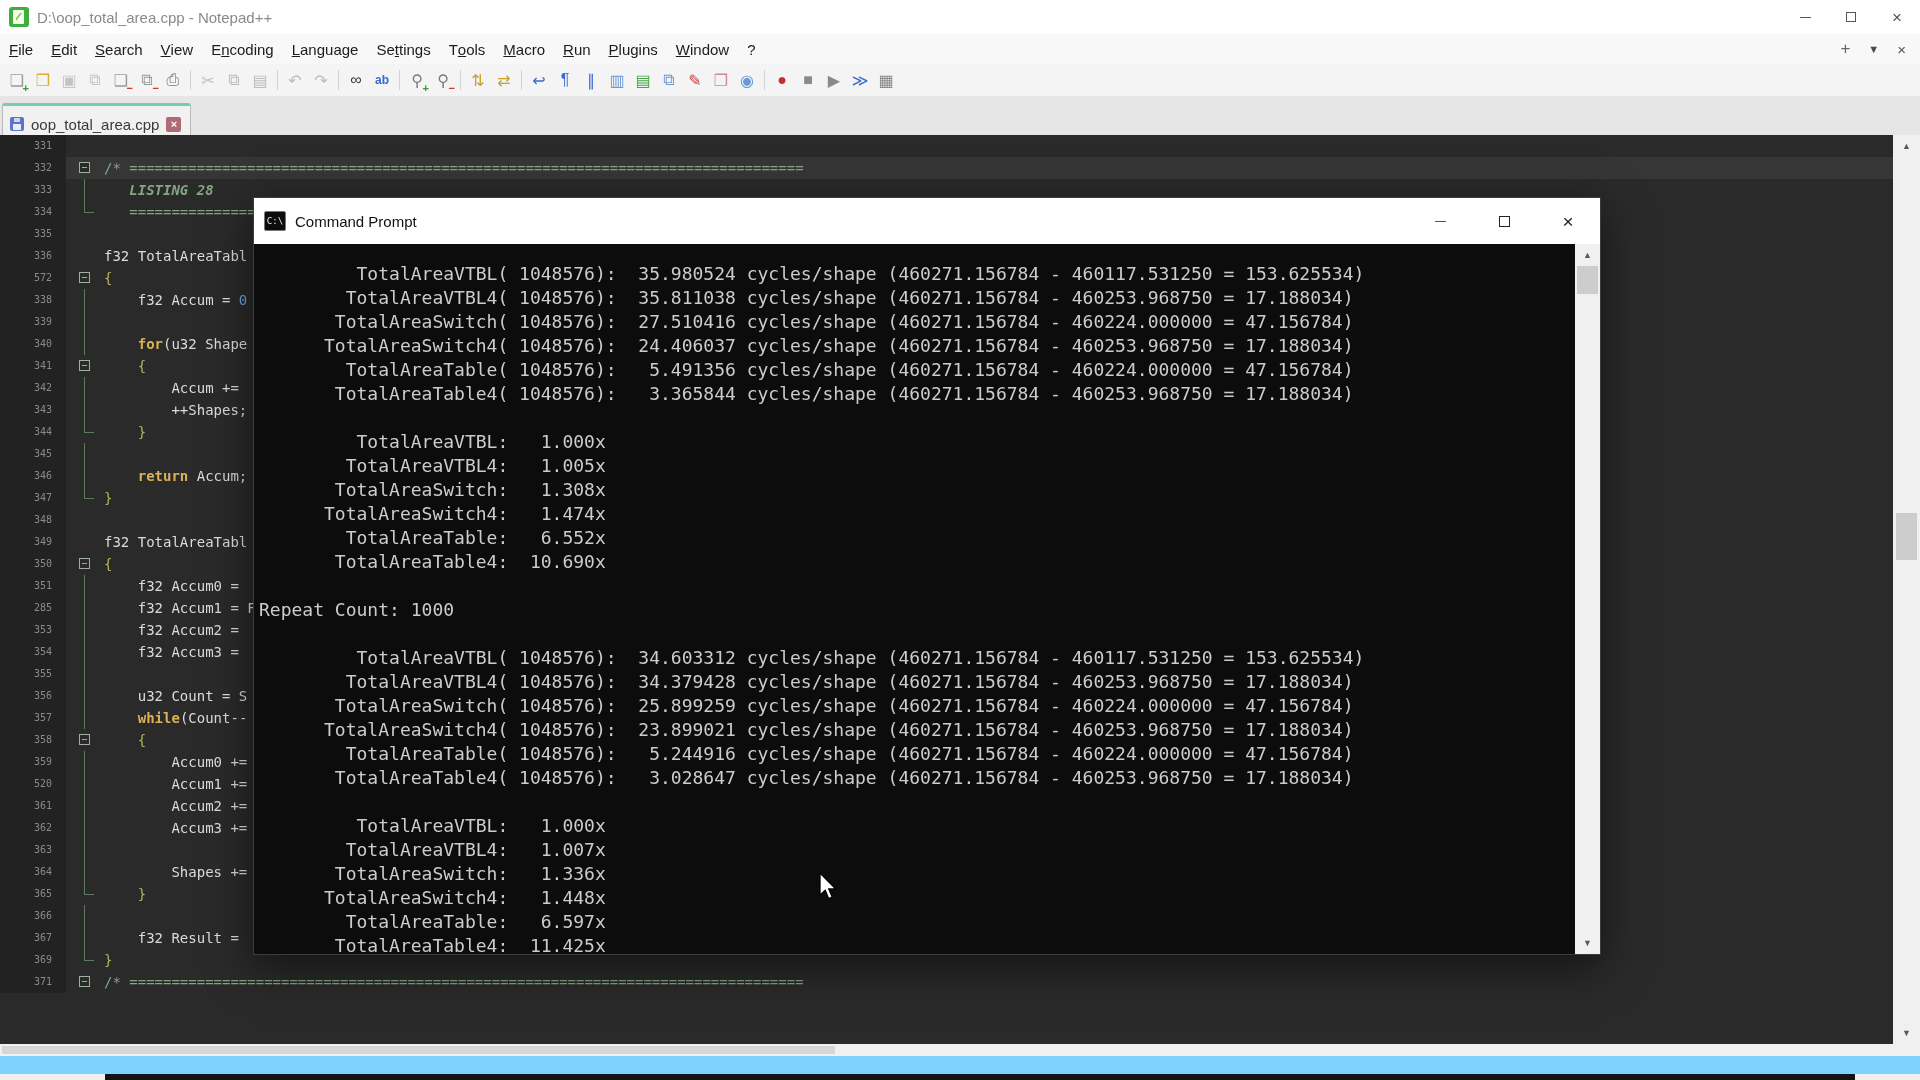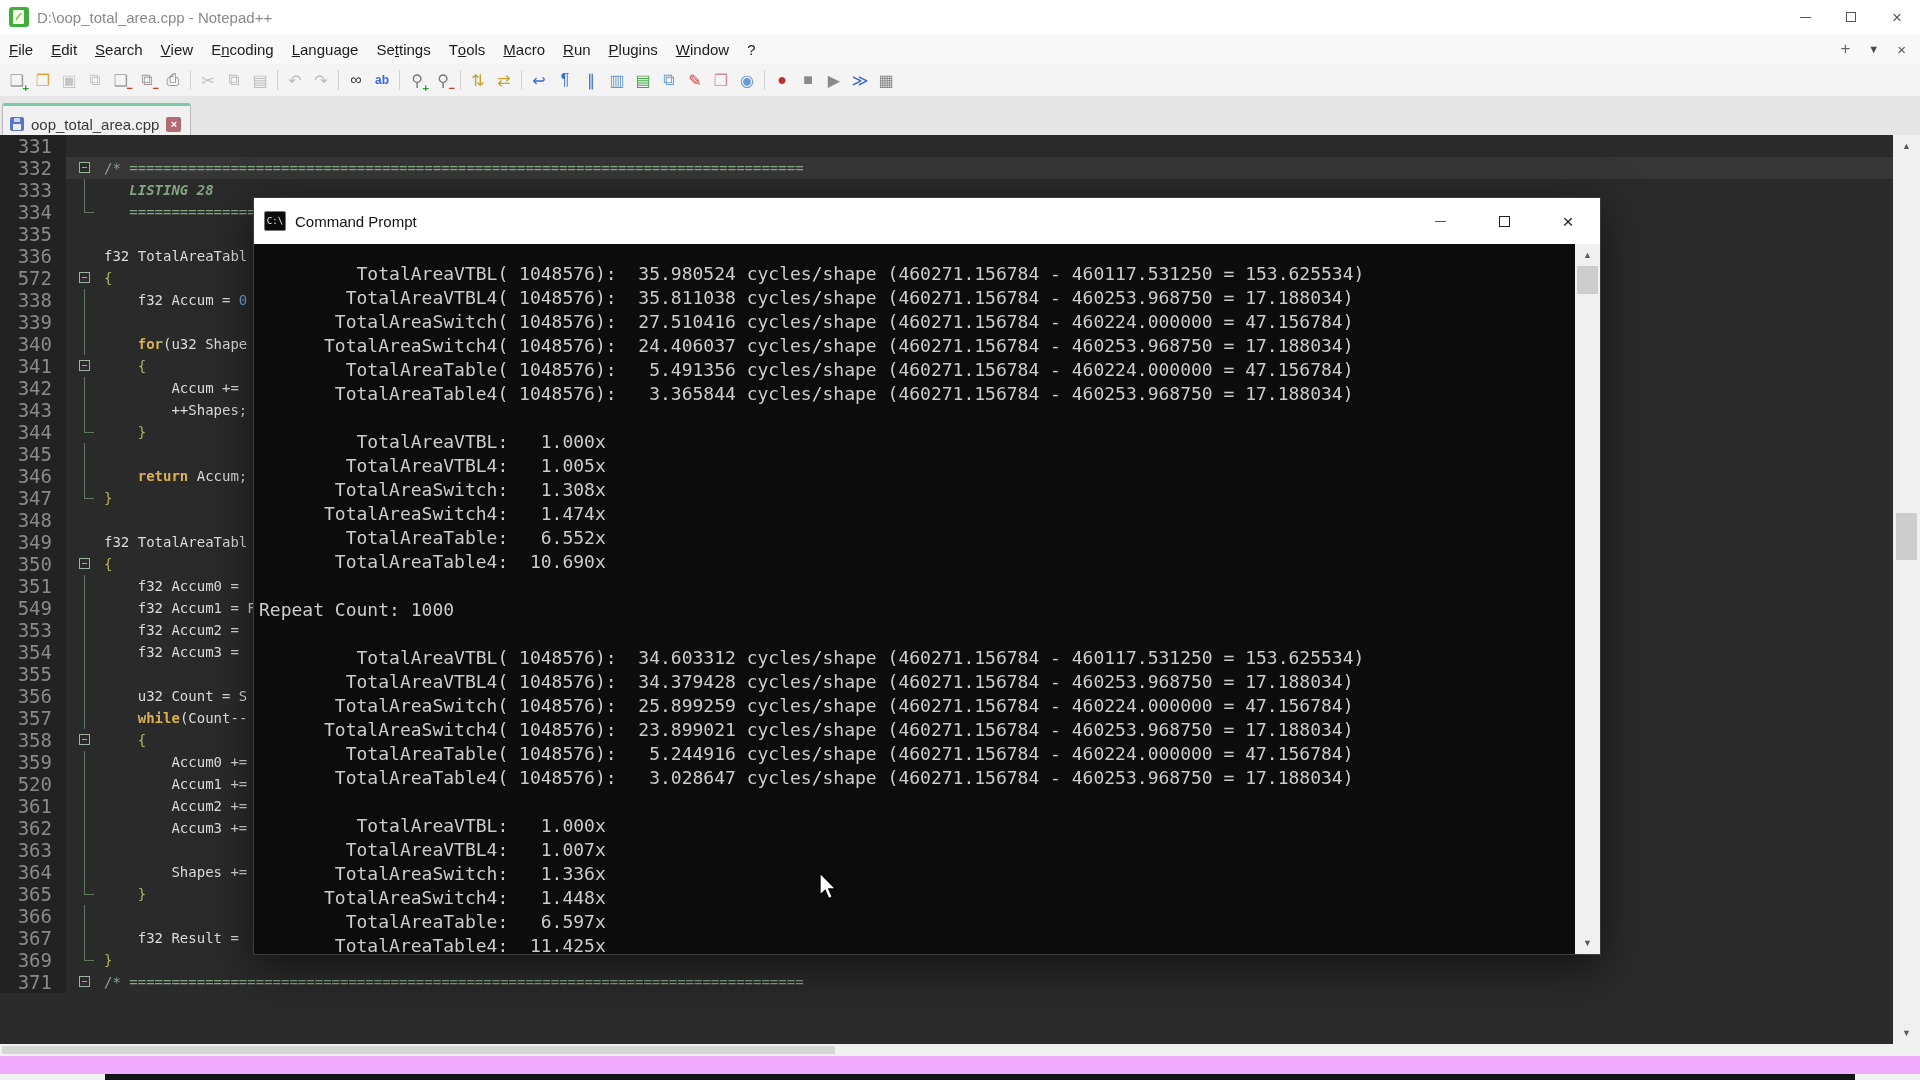--- a/index.html
+++ b/index.html
@@ -1,18 +1,18 @@
 <!DOCTYPE html>
 <html style="--accent: #79cda6;"><head>
 <meta charset="utf-8">
 <style>
   * { margin:0; padding:0; box-sizing:border-box; }
   html,body { width:1920px; height:1080px; overflow:hidden; }
   body { font-family:"Liberation Sans",sans-serif; }
-  .screen { position:relative; width:1920px; height:1080px; background:#f0abfc; overflow:hidden; }
+  .screen { position:relative; width:1920px; height:1080px; background:#7dd3fc; overflow:hidden; }
 
   
   .titlebar { height:34px; background:#ffffff; display:flex; align-items:center; }
   .npp-icon { width:20px; height:20px; margin:0 8px 0 9px; position:relative; background:#3fae3f; border-radius:3px; }
   .npp-icon::after { content:""; position:absolute; left:4px; top:3px; width:11px; height:14px; background:#f3fbe9; border-radius:1px; }
   .npp-icon::before { content:""; position:absolute; left:7px; top:6px; width:6px; height:8px; background:#8bc34a; z-index:1; clip-path:polygon(0 100%,100% 0,70% 0,0 65%); }
   .title-text { color:#8a8a8a; font-size:15px; }
   .win-ctls { margin-left:auto; display:flex; height:100%; }
   .wbtn { width:46px; height:100%; display:flex; align-items:center; justify-content:center; color:#444; }
   .glyph-min { width:11px; height:1px; background:#555; }
@@ -41,21 +41,21 @@
   .floppy { width:14px; height:14px; background:#5b74c9; border-radius:2px; position:relative; }
   .floppy::after { content:""; position:absolute; left:3px; bottom:1px; width:8px; height:6px; background:#e8ecf8; }
   .floppy::before { content:""; position:absolute; left:4px; top:1px; width:6px; height:4px; background:#cdd6ef; }
   .tab-close { width:15px; height:15px; background:#b06a74; color:#fff; font-size:11px; font-weight:bold; display:flex; align-items:center; justify-content:center; border-radius:2px; line-height:1; }
 
   
   .editor { position:absolute; left:0; top:135px; width:1920px; height:909px; background:#2b2a2b; overflow:hidden; }
   .code-rows { position:absolute; left:0; top:0; right:27px; }
   .row { display:flex; height:22px; font-family:"DejaVu Sans Mono",monospace; }
   .row.cur { background:rgba(255,255,255,.06); }
-  .ln { width:66px; flex:none; background:#232223; color:#8a8a8a; font-size:19px; line-height:22px; text-align:right; padding-right:14px; }
+  .ln { width:66px; flex:none; background:#232223; color:#8a8a8a; font-size:10px; line-height:22px; text-align:right; padding-right:14px; }
   .row.cur .ln { background:#232223; }
   .fold { width:38px; flex:none; position:relative; }
   .fold-l::before { content:""; position:absolute; left:18px; top:0; bottom:0; width:1px; background:#5e7a5e; }
   .fold-e::before { content:""; position:absolute; left:18px; top:0; height:12px; width:1px; background:#5e7a5e; }
   .fold-e::after { content:""; position:absolute; left:18px; top:11px; width:10px; height:1px; background:#5e7a5e; }
   .fbox { position:absolute; left:13px; top:5px; width:11px; height:11px; border:1px solid #9cb29c; background:#2b2a2b; z-index:1; }
   .fbox::after { content:""; position:absolute; left:2px; top:4px; width:5px; height:1px; background:#9cb29c; }
   .codeline { font-family:"DejaVu Sans Mono",monospace; font-size:14px; line-height:22px; white-space:pre; color:#dcdcdc; flex:1; }
   .cd { color:#dcdcdc; } .ck { color:#dcb254; font-weight:bold; } .cc { color:#83a683; }
   .cci { color:#83a683; font-weight:bold; font-style:italic; } .cb { color:#b3b35c; } .cn { color:#6fa8dc; }
@@ -363,21 +363,21 @@
             <span class="fbox"></span>
           </div>
           <pre class="codeline"><span class="cb">{</span></pre>
         </div>
         <div class="row">
           <span class="ln">351</span>
           <div class="fold fold-l"></div>
           <pre class="codeline"><span class="cd">    f32 Accum0 = </span></pre>
         </div>
         <div class="row">
-          <span class="ln">549</span>
+          <span class="ln">285</span>
           <div class="fold fold-l"></div>
           <pre class="codeline"><span class="cd">    f32 Accum1 = F</span></pre>
         </div>
         <div class="row">
           <span class="ln">353</span>
           <div class="fold fold-l"></div>
           <pre class="codeline"><span class="cd">    f32 Accum2 = </span></pre>
         </div>
         <div class="row">
           <span class="ln">354</span>

